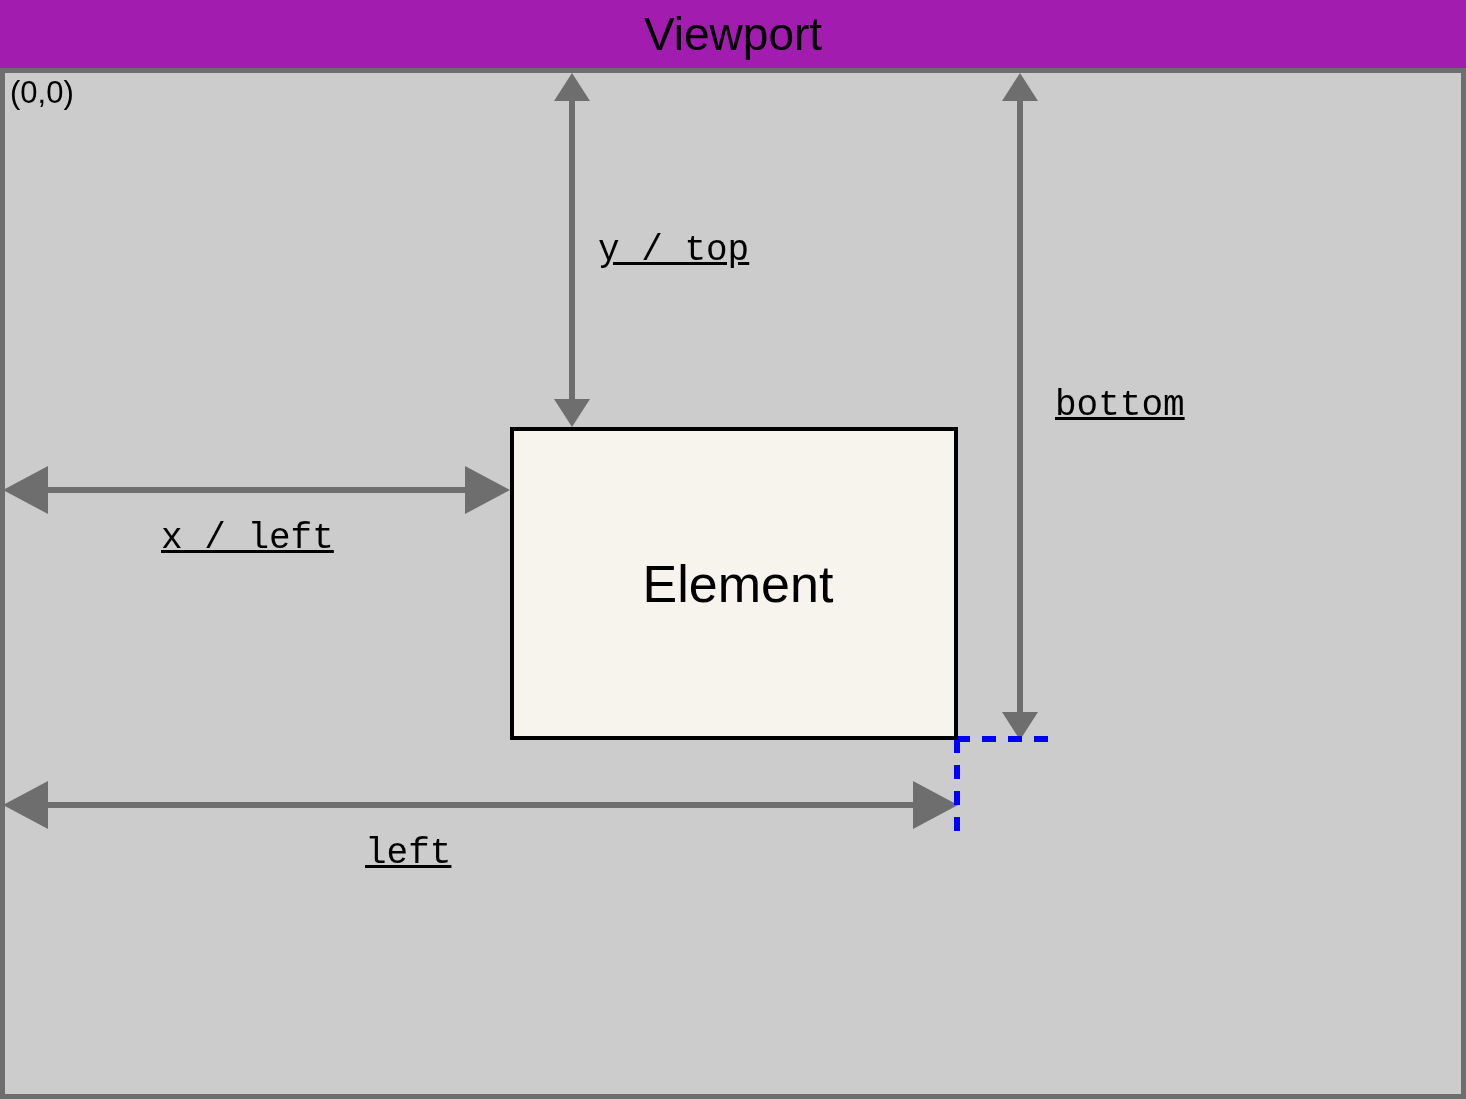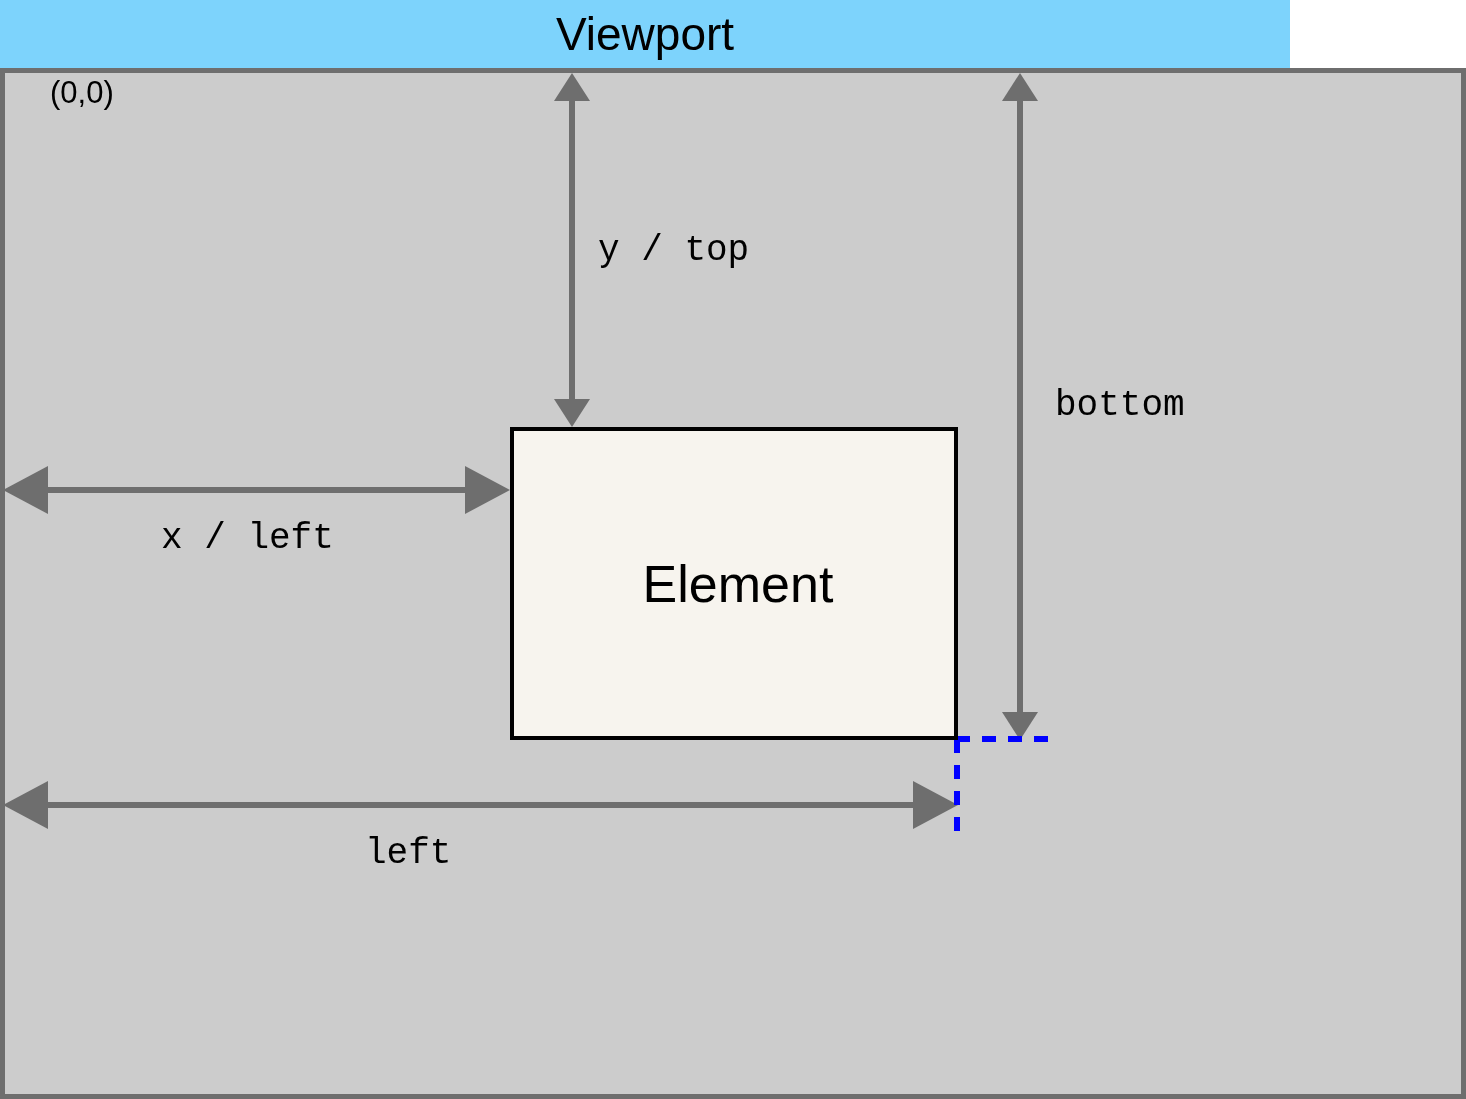--- a/index.html
+++ b/index.html
@@ -14,23 +14,23 @@
     overflow: hidden;
     background: #ffffff;
     font-family: "Liberation Sans", sans-serif;
   }
 
   
   .viewport-header {
     position: absolute;
     left: 0;
     top: 0;
-    width: 1290px;
+    width: 1466px;
     height: 68px;
-    background: #7dd3fc;
+    background: #a21caf;
     display: flex;
     align-items: center;
     justify-content: center;
   }
   .viewport-header-title {
     font-family: "Liberation Sans", sans-serif;
     font-size: 46px;
     line-height: 46px;
     color: #000000;
     letter-spacing: 0px;
@@ -49,21 +49,20 @@
   }
 
   .origin-label {
     position: absolute;
     left: 10px;
     top: 76px;
     font-family: "Liberation Sans", sans-serif;
     font-size: 31px;
     line-height: 34px;
     color: #000000;
-    margin-left: 40px;
   }
 
   
   #overlay {
     position: absolute;
     left: 0;
     top: 0;
     width: 1466px;
     height: 1099px;
     pointer-events: none;
@@ -92,20 +91,21 @@
   }
 
   
   .measure-label {
     position: absolute;
     font-family: "Liberation Mono", "DejaVu Sans Mono", monospace;
     font-size: 36px;
     line-height: 40px;
     color: #000000;
     white-space: pre;
+    text-decoration: underline;
   }
   .label-y-top   { left: 598px;  top: 231px; }
   .label-x-left  { left: 161px;  top: 519px; }
   .label-bottom  { left: 1046px; top: 386px; margin-left: 9px; }
   .label-right   { left: 365px;  top: 834px; }
 </style>
 </head>
 <body>
 
 <div id="stage">

